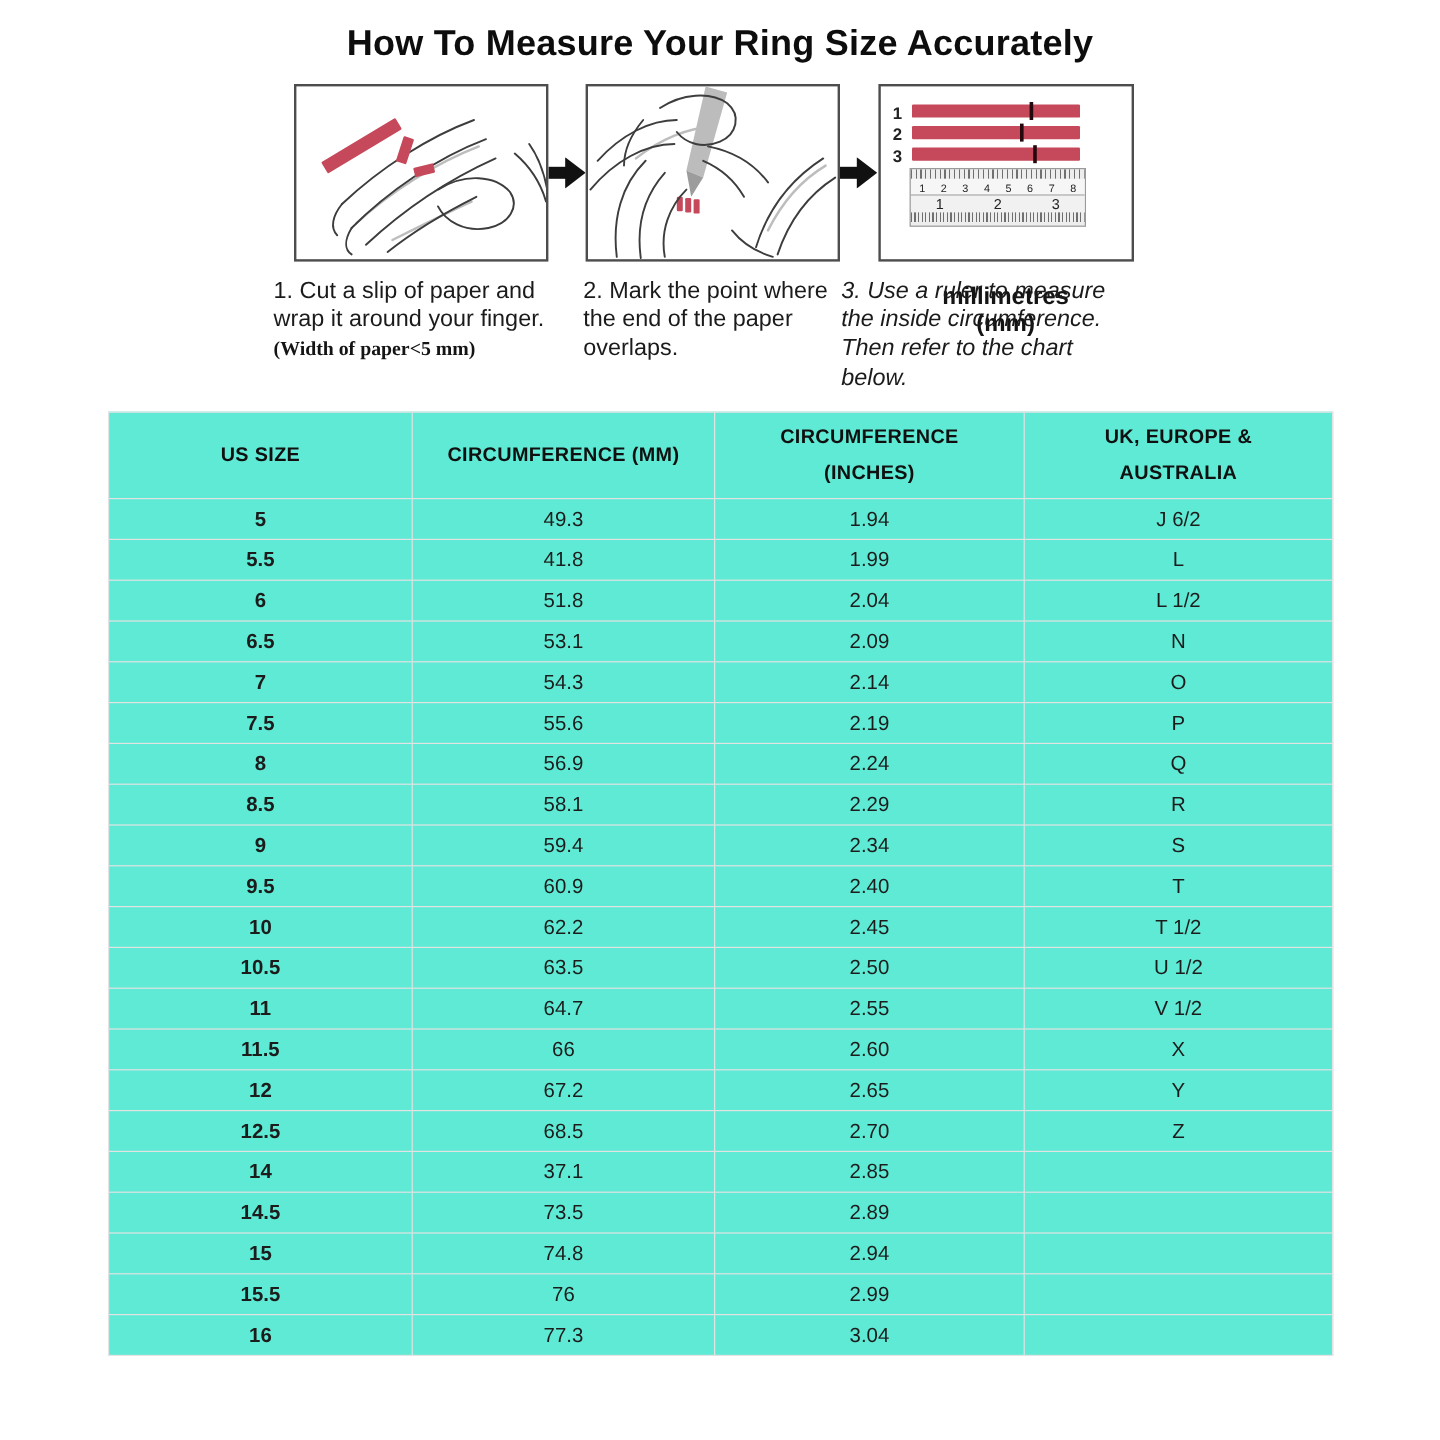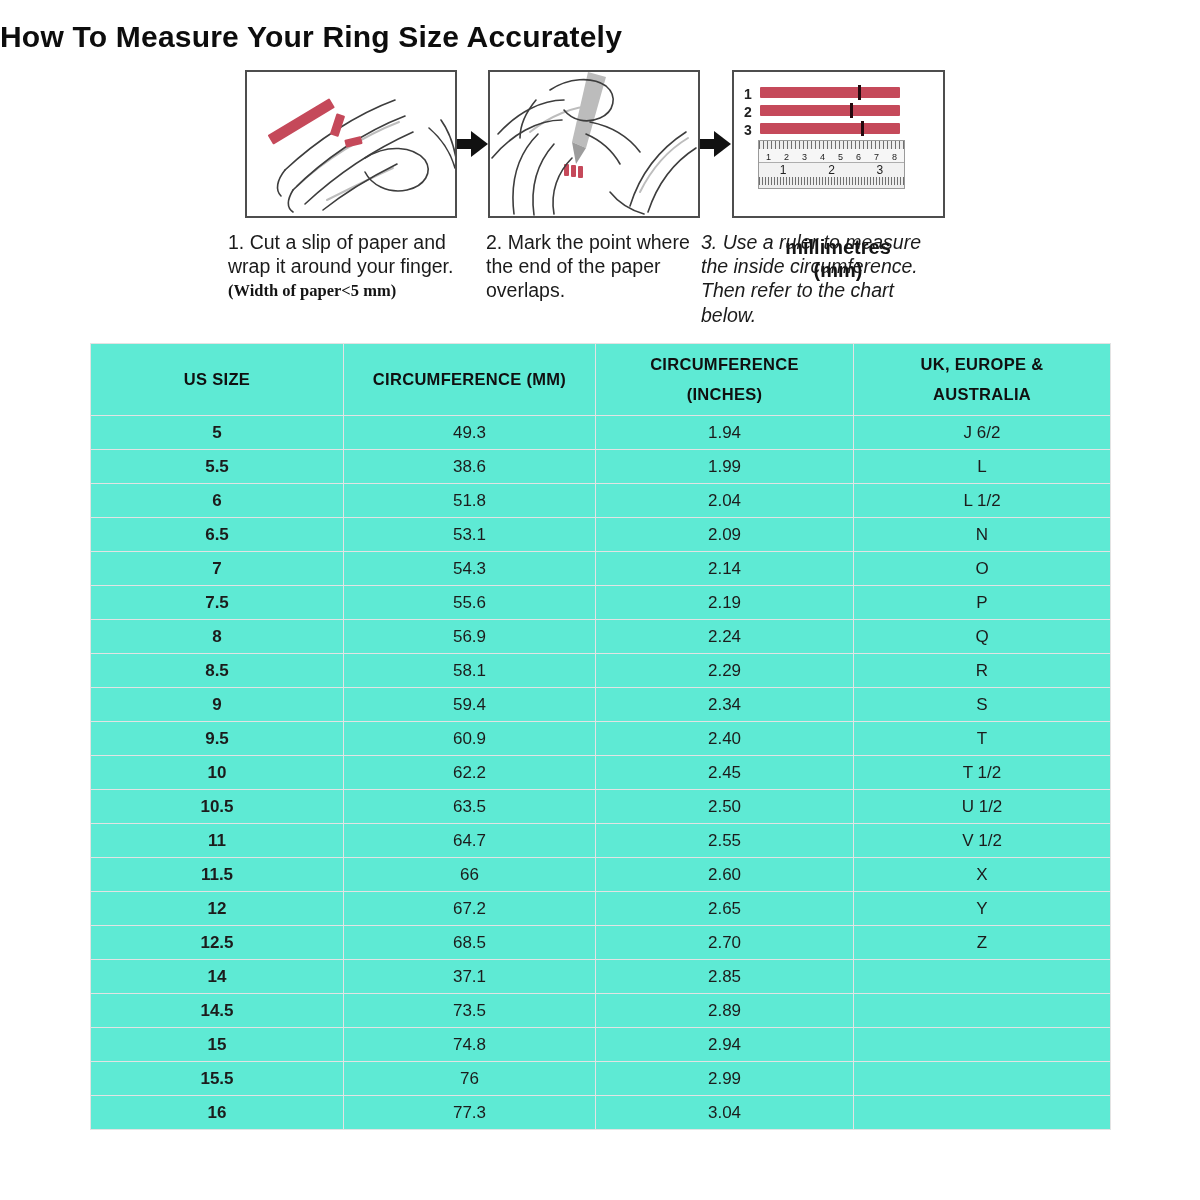--- a/index.html
+++ b/index.html
@@ -2,21 +2,21 @@
 <html><head>
 <meta charset="utf-8">
 <style>
   html,body{margin:0;padding:0;}
   body{
     width:1200px;height:1200px;background:#ffffff;position:relative;
     font-family:"Liberation Sans",sans-serif;color:#1a1a1a;overflow:hidden;
   }
   .title{
     position:absolute;top:20px;left:0;width:1200px;margin:0;
-    text-align:left;font-size:30px;font-weight:bold;color:#0d0d0d;letter-spacing:.2px;
+    text-align:center;font-size:30px;font-weight:bold;color:#0d0d0d;letter-spacing:.2px;
   }
   
   .panel{
     position:absolute;top:70px;height:148px;background:#fff;
     border:2px solid #4d4d4d;box-sizing:border-box;
   }
   .panel1{left:245px;width:212px;}
   .panel2{left:488px;width:212px;}
   .panel3{left:732px;width:213px;}
   .arrow{position:absolute;top:131px;width:31px;height:26px;}
@@ -206,21 +206,21 @@
   </thead>
   <tbody>
       <tr>
     <td class="c0">5</td>
     <td>49.3</td>
     <td>1.94</td>
     <td>J 6/2</td>
   </tr>
       <tr>
     <td class="c0">5.5</td>
-    <td>38.6</td>
+    <td>41.8</td>
     <td>1.99</td>
     <td>L</td>
   </tr>
       <tr>
     <td class="c0">6</td>
     <td>51.8</td>
     <td>2.04</td>
     <td>L 1/2</td>
   </tr>
       <tr>

